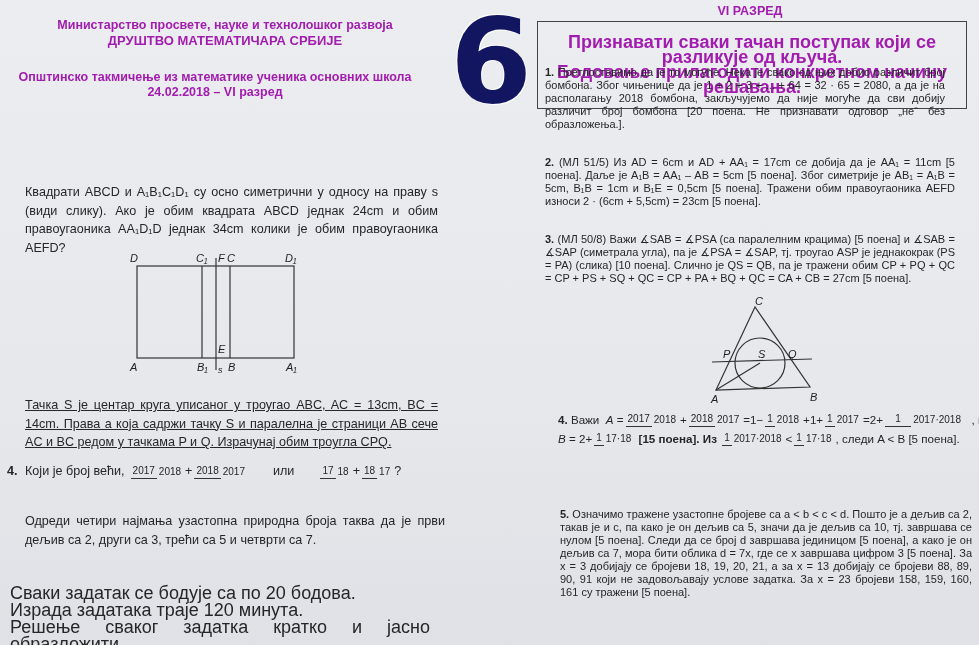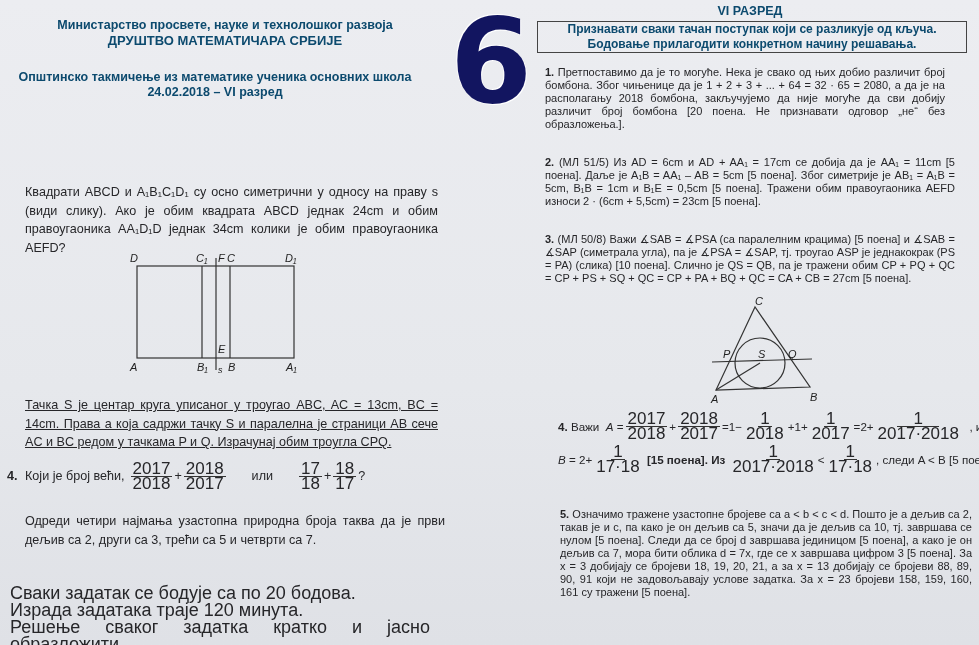--- a/index.html
+++ b/index.html
@@ -8,32 +8,32 @@
     background: linear-gradient(180deg, #ecedf1 0%, #e6e8ec 60%, #dfe1e6 100%);
     font-family: "Liberation Sans", sans-serif;
     color: #262629;
     position: relative;
   }
   .page { position: absolute; inset: 0; }
   .abs { position: absolute; }
   .c { text-align: center; }
   .b { font-weight: bold; }
   i, .it { font-style: italic; }
-  .hdr { font-size: 12.5px; font-weight: bold; line-height: 15px; color: #0c4a6e; }
+  .hdr { font-size: 12.5px; font-weight: bold; line-height: 15px; color: #a21caf; }
   .task { font-size: 12.6px; line-height: 18.5px; text-align: justify; }
   .num { font-weight: bold; display: inline-block; width: 18px; }
   .indent { padding-left: 18px; text-indent: -18px; }
   .sol { font-size: 11px; line-height: 13px; text-align: justify; }
   .big6 {
     font-family: "DejaVu Sans", sans-serif; font-weight: bold;
     font-size: 118px; color: #121560; line-height: 1;
     text-shadow: 1px 1px 0 #fff, -1px -1px 0 #fff;
   }
   .box { border: 1.5px solid #444; }
-  .frac { display: inline-flex; flex-direction: column; align-items: center; vertical-align: middle; margin: 0 2px; font-size: 17px; line-height: 14px; }
+  .frac { display: inline-flex; flex-direction: row; align-items: flex-end; vertical-align: middle; margin: 0 2px; font-size: 10px; line-height: 14px; }
   .frac .n { border-bottom: 1px solid #333; padding: 0 2px; }
   .frac .d { padding: 0 2px; }
   .mline { font-size: 11.6px; display: flex; align-items: center; white-space: nowrap; }
   svg text { font-family: "Liberation Sans", sans-serif; font-style: italic; font-size: 11px; fill: #222; }
 </style>
 </head>
 <body>
 
 <div class="page">
 
@@ -104,21 +104,21 @@
 
   <div class="abs task" style="left:10px; top:585px; width:420px; line-height:17px; font-size:18px;">
     <div>Сваки задатак се бодује са по 20 бодова.</div>
     <div>Израда задатака траје 120 минута.</div>
     <div>Решење сваког задатка кратко и јасно образложити.</div>
   </div>
 
   <div class="abs big6" style="left:450px; top:2px;">6</div>
 
   <div class="abs hdr c" style="left:535px; top:4px; width:430px;">VI РАЗРЕД</div>
-  <div class="abs box hdr c" style="left:537px; top:21px; width:428px; padding:0 0; font-size:12px;">
+  <div class="abs box hdr c" style="left:537px; top:21px; width:428px; padding:13px 0; font-size:18px;">
     <div>Признавати сваки тачан поступак који се разликује од кључа.</div>
     <div>Бодовање прилагодити конкретном начину решавања.</div>
   </div>
 
   <div class="abs sol" style="left:545px; top:66px; width:400px;">
     <span class="b">1.</span> <span>Претпоставимо да је то могуће. Нека је свако од њих добио различит број бомбона. Због чињенице да је 1 + 2 + 3 + ... + 64 = 32 · 65 = 2080, а да је на располагању 2018 бомбона, закључујемо да није могуће да сви добију различит број бомбона [20 поена. Не признавати одговор „не“ без образложења.].</span>
   </div>
 
   <div class="abs sol" style="left:545px; top:156px; width:410px;">
     <span class="b">2.</span> <span>(МЛ 51/5) Из AD = 6cm и AD + AA₁ = 17cm се добија да је AA₁ = 11cm [5 поена]. Даље је A₁B = AA₁ – AB = 5cm [5 поена]. Због симетрије је AB₁ = A₁B = 5cm, B₁B = 1cm и B₁E = 0,5cm [5 поена]. Тражени обим правоугаоника AEFD износи 2 · (6cm + 5,5cm) = 23cm [5 поена].</span>

